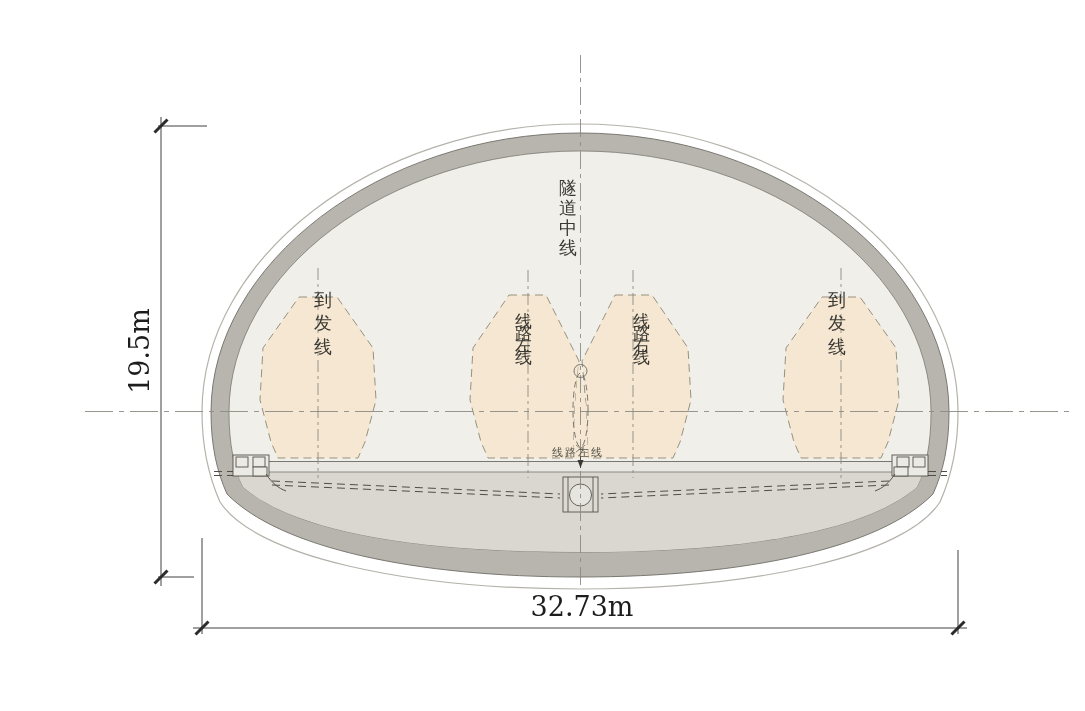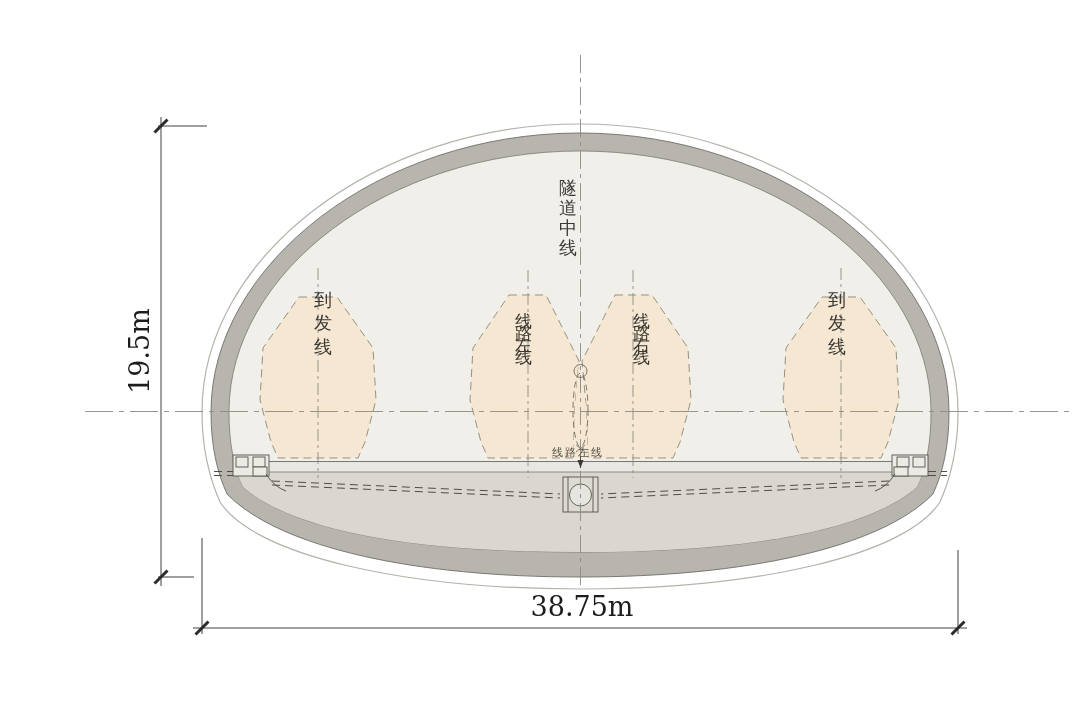--- a/index.html
+++ b/index.html
@@ -132,15 +132,15 @@
 <div class="lbl vtext" style="left:512px;top:299px;font-size:17px;letter-spacing:12px;">线路左线</div>
 
 <div class="lbl vtext" style="left:630px;top:299px;font-size:17px;letter-spacing:12px;">线路右线</div>
 
 <div class="lbl vtext" style="left:825px;top:277px;font-size:18px;letter-spacing:23px;">到发线</div>
 
 <div class="lbl" style="left:578px;top:452px;transform:translate(-50%,-50%);font-size:11px;letter-spacing:2px;color:#55534c;">线路左线</div>
 
 <div class="lbl dim" style="left:139px;top:351px;transform:translate(-50%,-50%) rotate(-90deg);font-size:27px;">19.5m</div>
 
-<div class="lbl dim" style="left:582px;top:606px;transform:translate(-50%,-50%);font-size:27px;">38.75m</div>
+<div class="lbl dim" style="left:582px;top:606px;transform:translate(-50%,-50%);font-size:27px;">32.73m</div>
 
 </div>
 
 </body></html>

